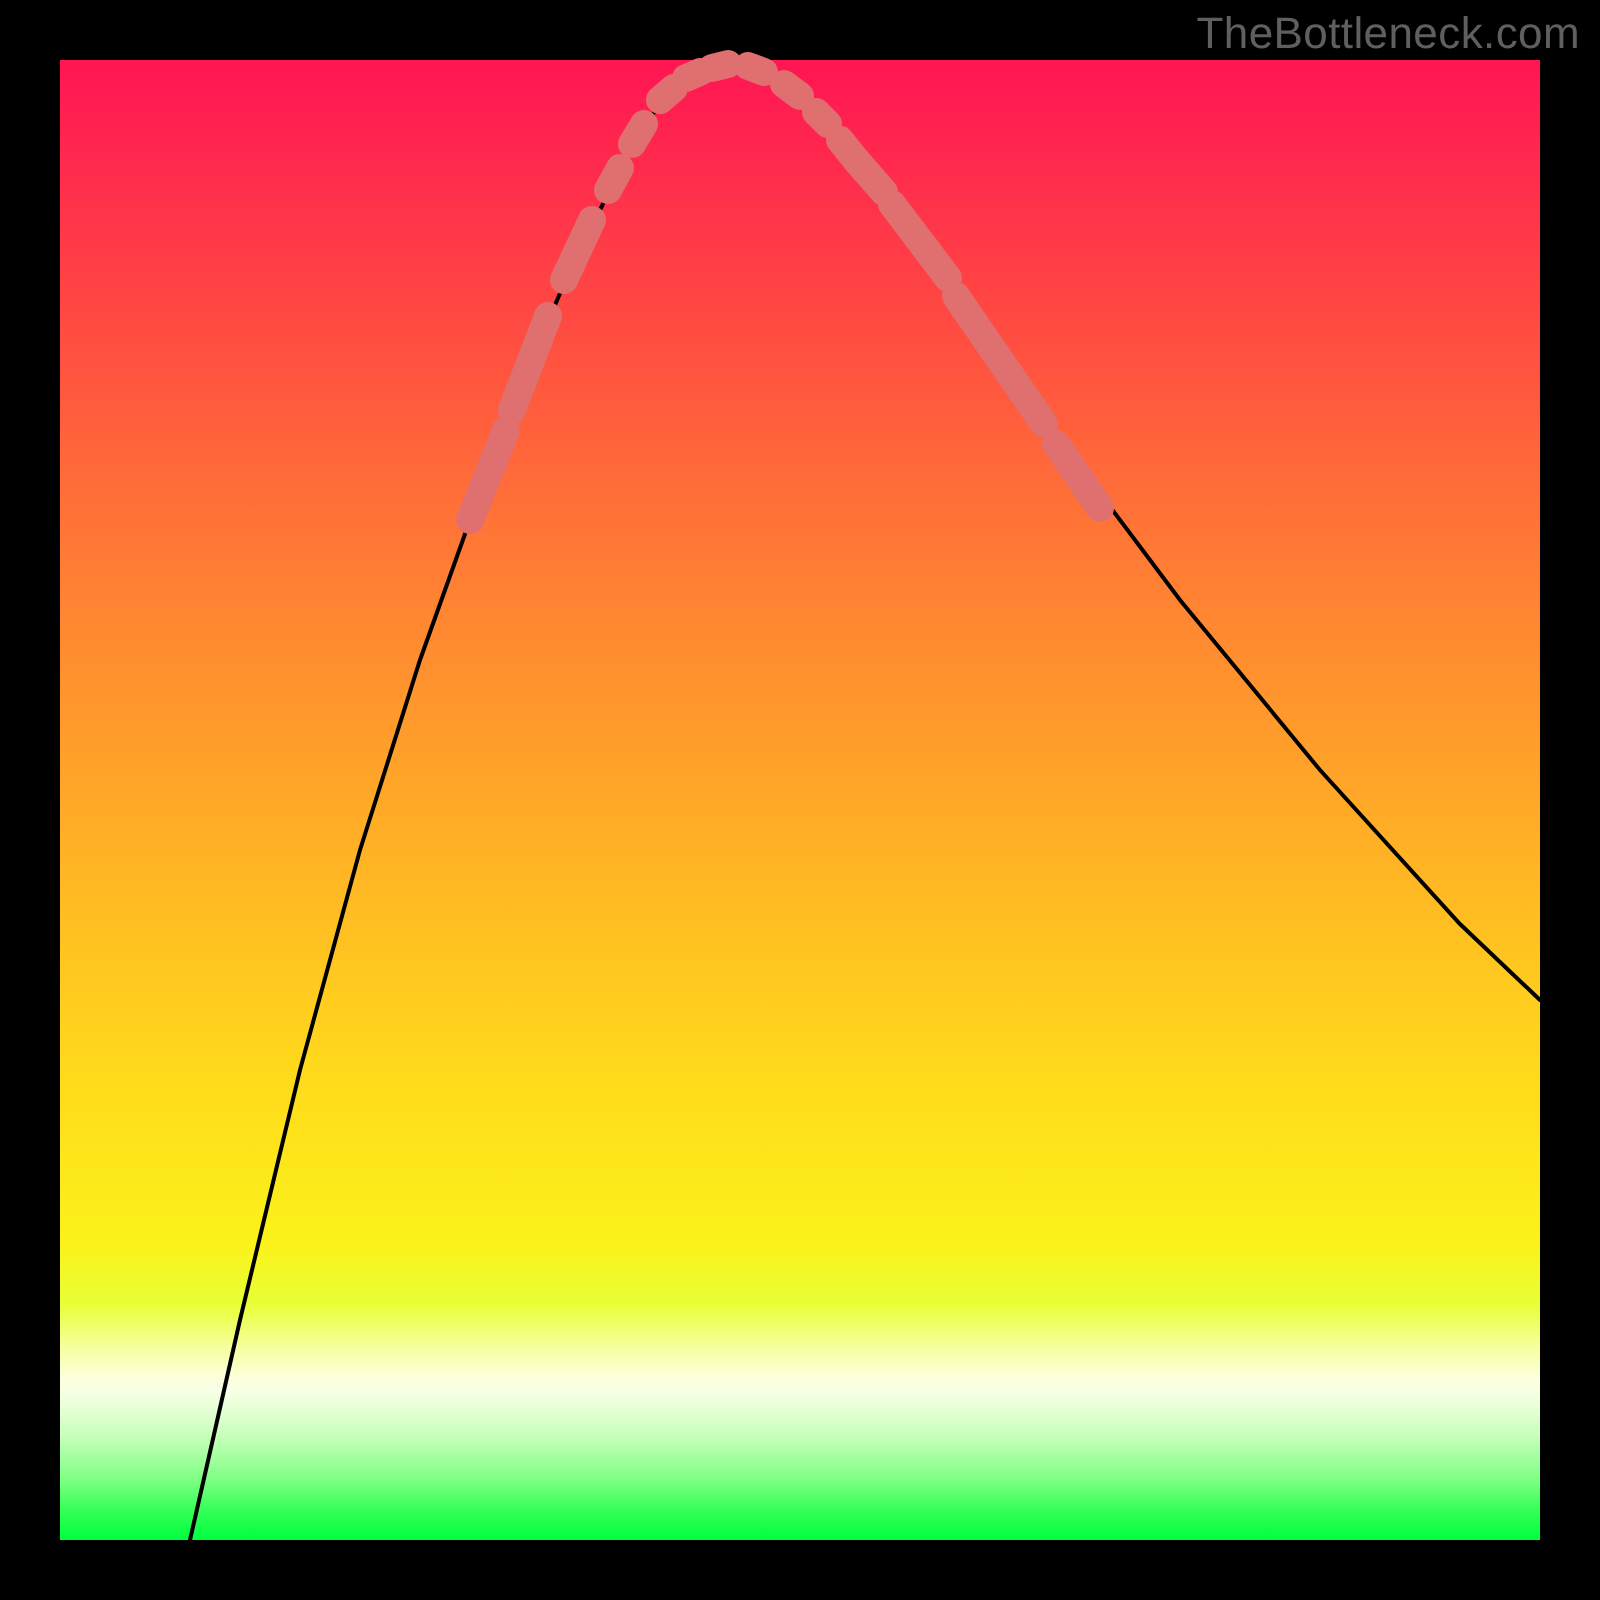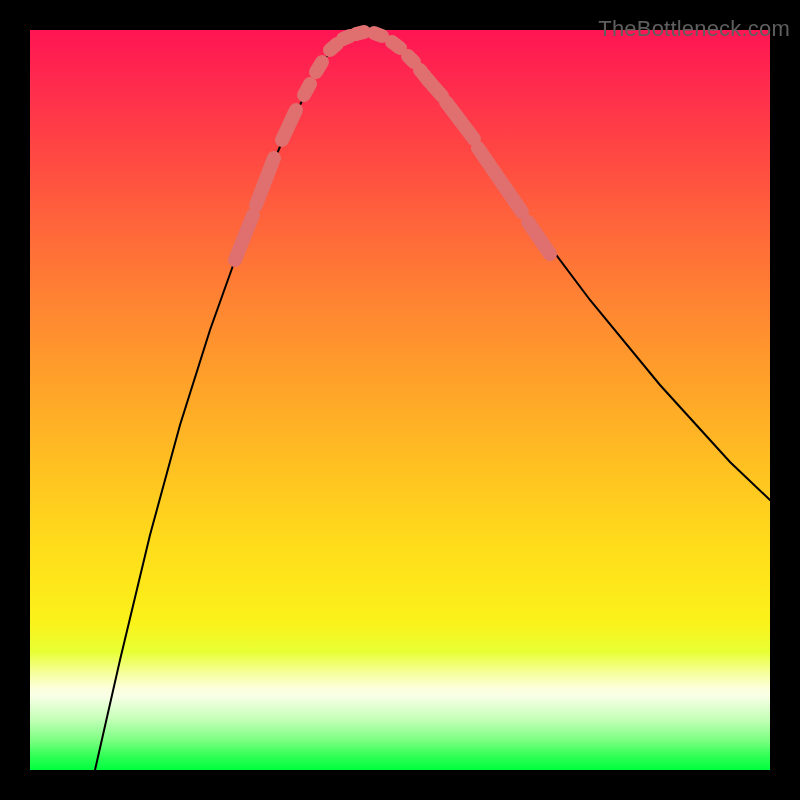--- a/index.html
+++ b/index.html
@@ -12,21 +12,21 @@
     font-family: Arial, Helvetica, sans-serif;
   }
   .outer {
     position: relative;
     width: 800px;
     height: 800px;
     background: #000000;
   }
   .watermark {
     position: absolute;
-    top: 16px;
+    top: 4px;
     right: 10px;
     color: #5f5f5f;
     font-size: 22px;
     font-weight: 400;
     letter-spacing: 0.2px;
     z-index: 5;
   }
   .plot-area {
     position: absolute;
     left: 30px;

